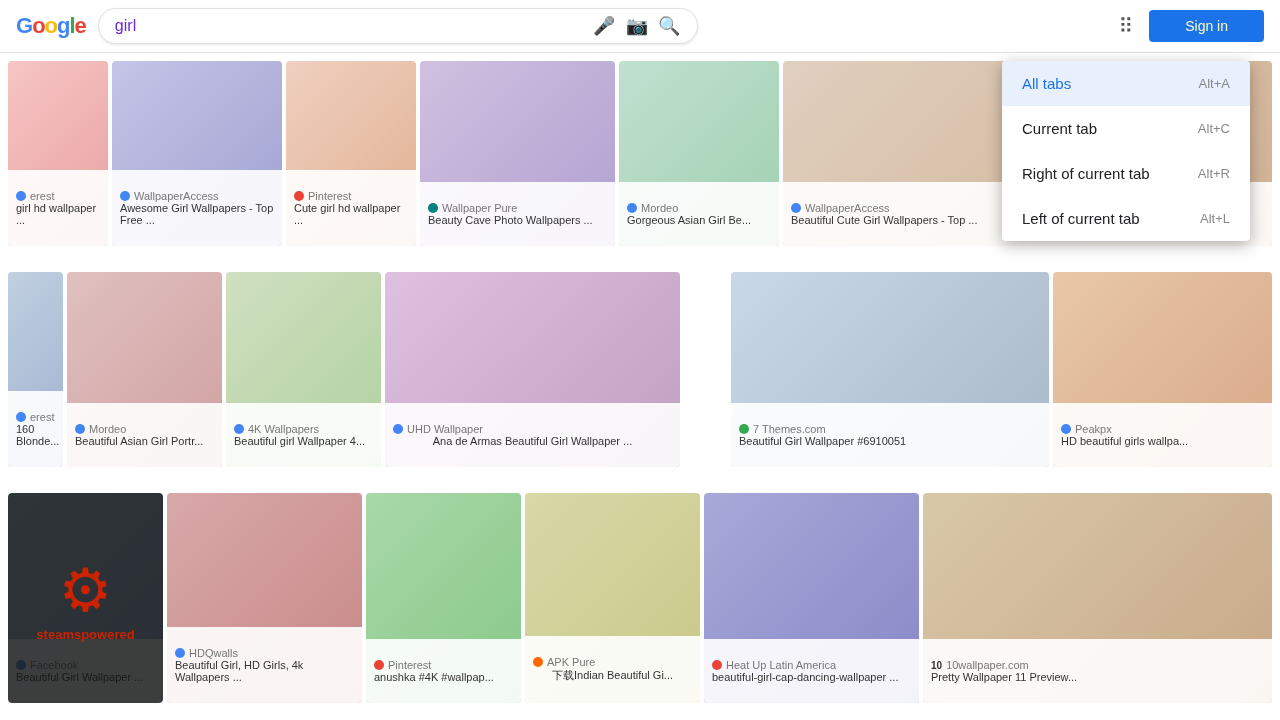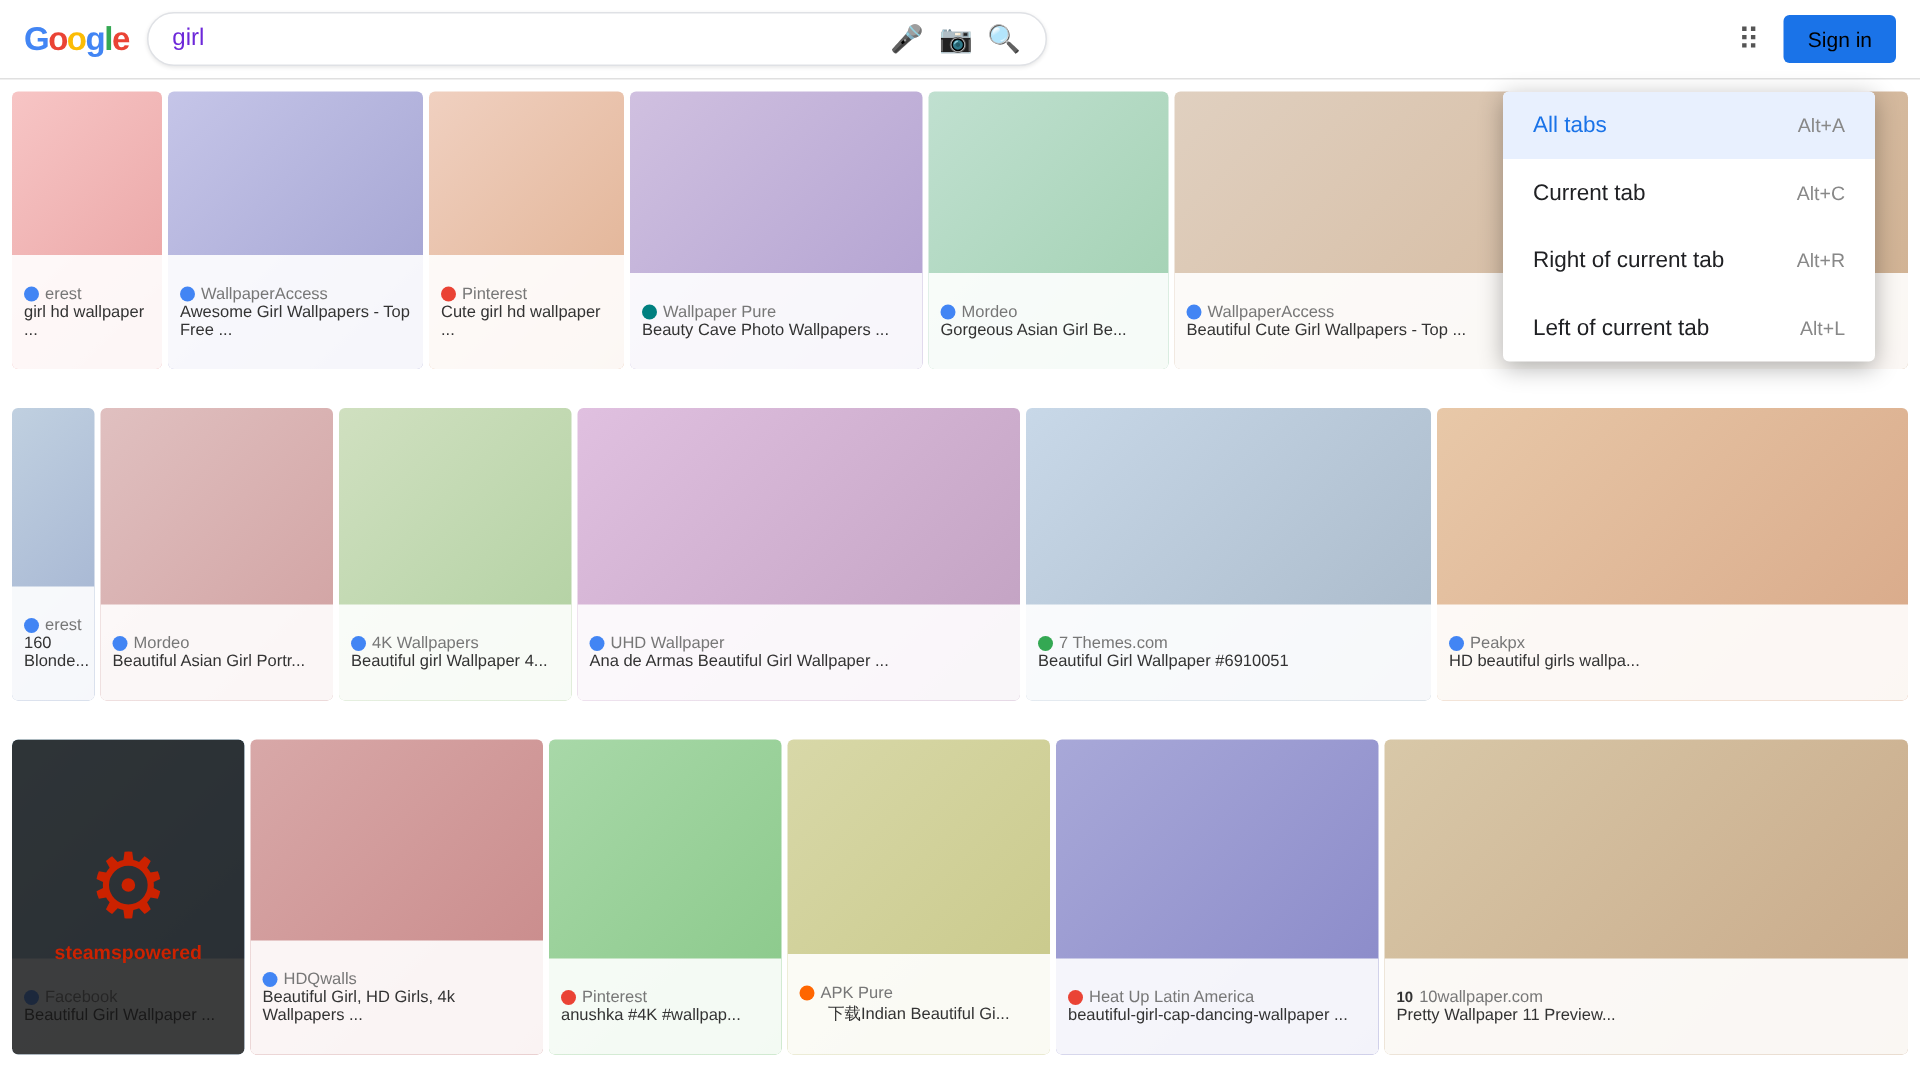--- a/index.html
+++ b/index.html
@@ -69,24 +69,24 @@
       gap: 16px;
       margin-left: auto;
     }
     .grid-icon {
       font-size: 20px;
       color: #555;
       cursor: pointer;
     }
     .sign-in-btn {
       background: #1a73e8;
-      color: #000000;
+      color: #fef9c3;
       border: none;
       border-radius: 4px;
-      padding: 8px 16px;
+      padding: 8px 36px;
       font-size: 14px;
       font-weight: 500;
       cursor: pointer;
     }
 
     
     .main {
       display: flex;
       position: relative;
     }
@@ -335,24 +335,24 @@
             </div>
           <div style="font-size:11px;">Beautiful girl Wallpaper 4...</div>
         </div>
       </div>
       <div class="img-placeholder img-10" style="width:295px;">
         <div class="img-label">
           <div class="source-tag">
               <span class="source-dot dot-blue"></span>
               <span class="img-source">UHD Wallpaper</span>
             </div>
-          <div style="font-size:11px;">Ana de Armas Beautiful Girl Wallpaper ...</div>
-        </div>
-      </div>
-      <div class="img-placeholder img-11" style="width:270px;">
+          <div style="font-size:11px;text-align:center;">Ana de Armas Beautiful Girl Wallpaper ...</div>
+        </div>
+      </div>
+      <div class="img-placeholder img-11" style="width:318px;margin-left:47px;">
         <div class="img-label">
           <div class="source-tag">
               <span class="source-dot dot-green"></span>
               <span class="img-source">7 Themes.com</span>
             </div>
           <div style="font-size:11px;">Beautiful Girl Wallpaper #6910051</div>
         </div>
       </div>
       <div class="img-placeholder img-12" style="flex:1;">
         <div class="img-label">

